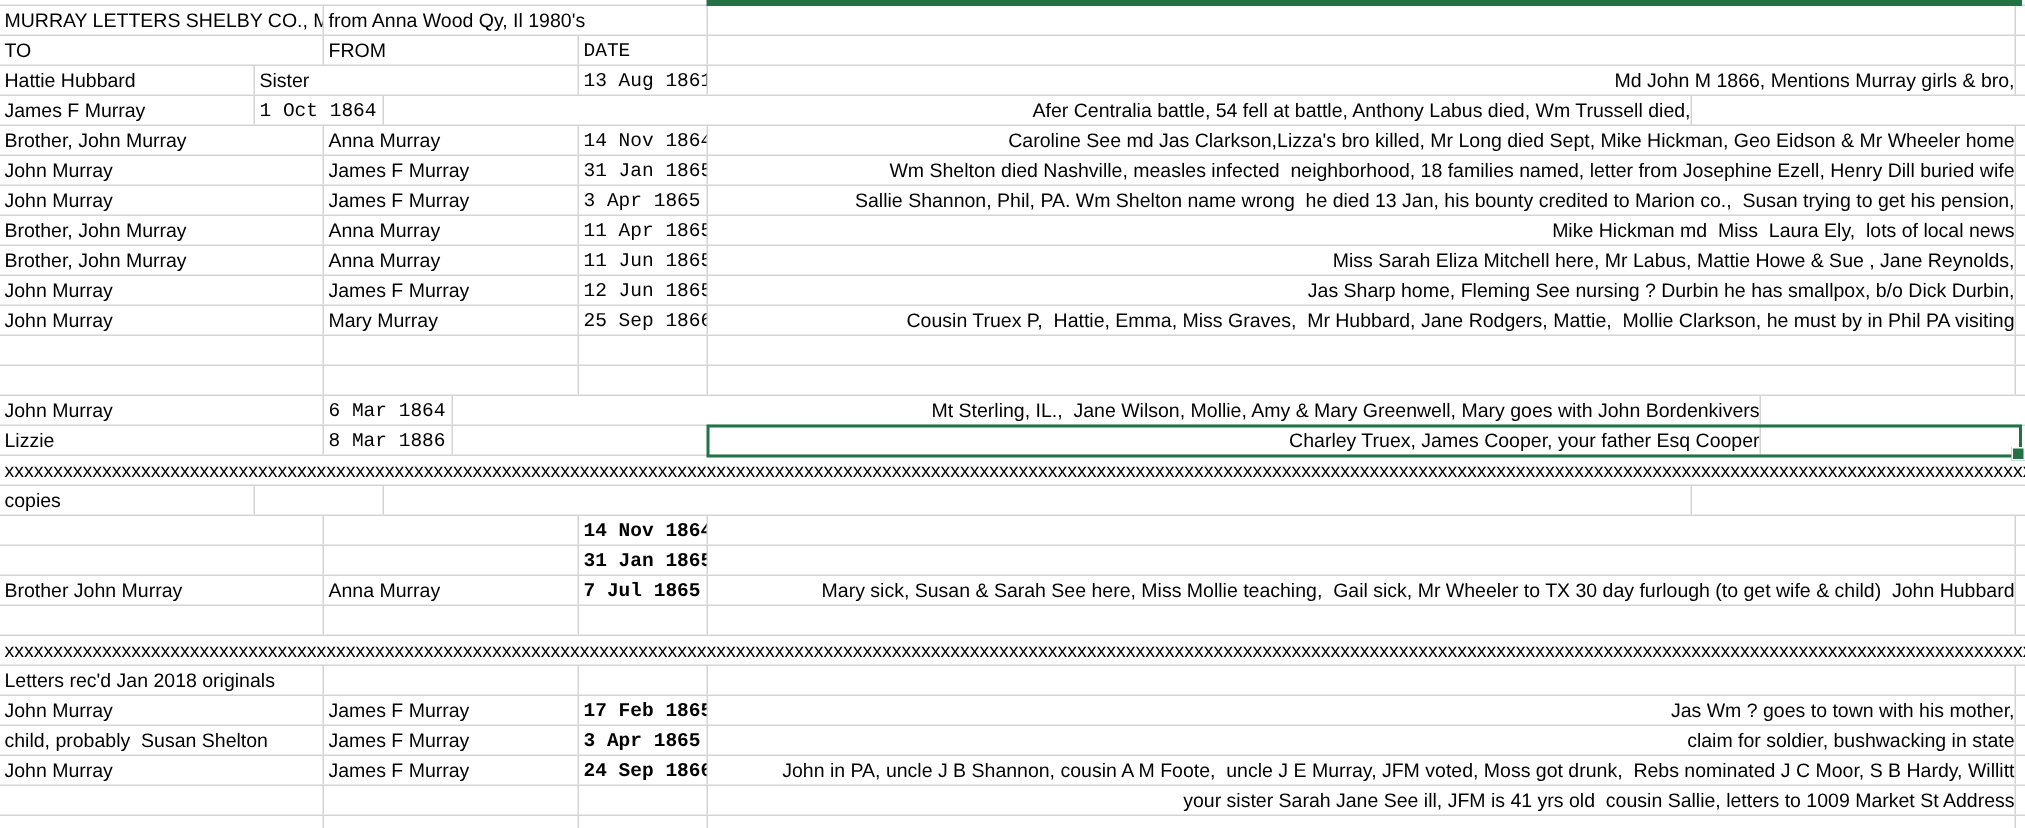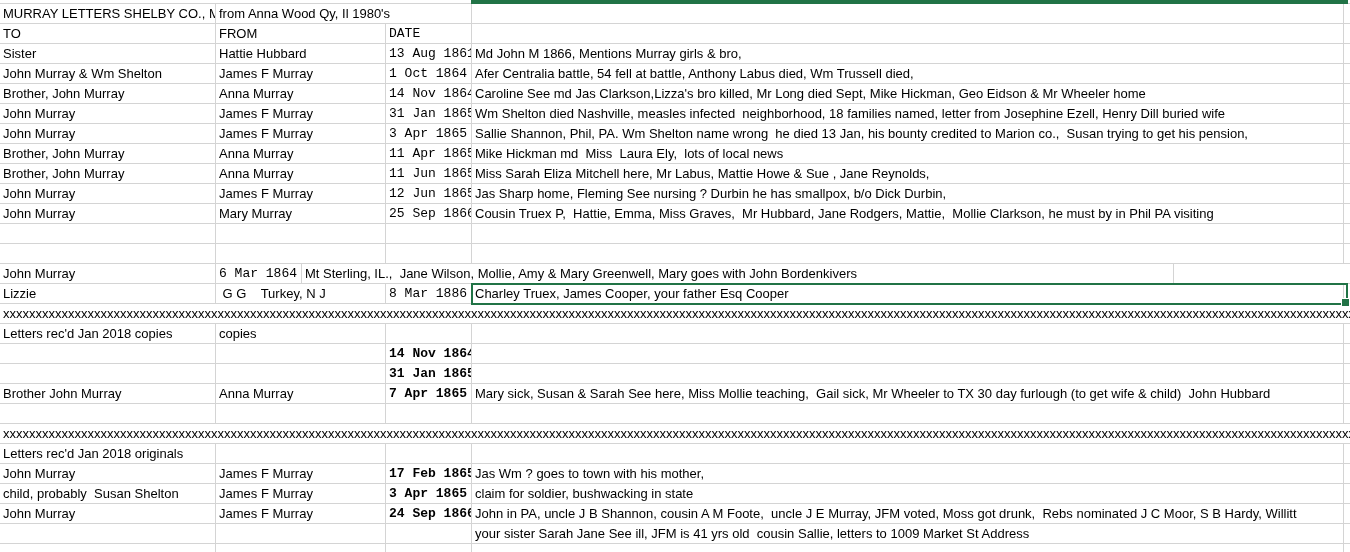--- a/index.html
+++ b/index.html
@@ -14,21 +14,21 @@
   .row{display:flex;height:20px;border-bottom:1px solid var(--grid);box-sizing:border-box;position:relative;}
   .cell{
     box-sizing:border-box;border-right:1px solid var(--grid);
     font-size:13px;line-height:18px;padding:1px 0 0 3px;
     white-space:pre;overflow:hidden;flex:0 0 auto;
   }
   .ca{width:216px;}
   .cb{width:170px;}
   .cc{width:86px;font-family:Liberation Mono, monospace;}
   .cbc{width:256px;}
-  .cd{width:872px;}
+  .cd{width:872px;text-align:right;}
   .ce{width:6px;border-right:none;padding:0;}
   .xcell{width:1350px;border-right:none;}
   .bold{font-weight:bold;}
   .sel-overlay{
     position:absolute;left:471px;top:-1px;width:877px;height:22px;
     border:2px solid var(--sel);box-sizing:border-box;z-index:3;pointer-events:none;
   }
   .fill-handle{
     position:absolute;right:-4px;bottom:-4px;width:7px;height:7px;
     background:var(--sel);border:1px solid #ffffff;box-sizing:content-box;
@@ -49,28 +49,27 @@
       <div class="cell ce"></div>
     </div>
     <div class="row">
       <div class="cell ca">TO</div>
       <div class="cell cb">FROM</div>
       <div class="cell cc">DATE</div>
       <div class="cell cd"></div>
       <div class="cell ce"></div>
     </div>
     <div class="row">
+      <div class="cell cb">Hattie Hubbard</div>
       <div class="cell ca">Sister</div>
-      <div class="cell cb">Hattie Hubbard</div>
       <div class="cell cc">13 Aug 1861</div>
       <div class="cell cd">Md John M 1866, Mentions Murray girls &amp; bro,</div>
       <div class="cell ce"></div>
     </div>
     <div class="row">
-      <div class="cell ca">John Murray &amp; Wm Shelton</div>
       <div class="cell cb">James F Murray</div>
       <div class="cell cc">1 Oct 1864</div>
       <div class="cell cd">Afer Centralia battle, 54 fell at battle, Anthony Labus died, Wm Trussell died,</div>
       <div class="cell ce"></div>
     </div>
     <div class="row">
       <div class="cell ca">Brother, John Murray</div>
       <div class="cell cb">Anna Murray</div>
       <div class="cell cc">14 Nov 1864</div>
       <div class="cell cd">Caroline See md Jas Clarkson,Lizza's bro killed, Mr Long died Sept, Mike Hickman, Geo Eidson &amp; Mr Wheeler home</div>
@@ -133,33 +132,31 @@
       <div class="cell ce"></div>
     </div>
     <div class="row">
       <div class="cell ca">John Murray</div>
       <div class="cell cc">6 Mar 1864</div>
       <div class="cell cd">Mt Sterling, IL.,  Jane Wilson, Mollie, Amy &amp; Mary Greenwell, Mary goes with John Bordenkivers</div>
       <div class="cell ce"></div>
     </div>
     <div class="row">
       <div class="cell ca">Lizzie</div>
-      <div class="cell cb"> G G    Turkey, N J</div>
       <div class="cell cc">8 Mar 1886</div>
       <div class="cell cd">Charley Truex, James Cooper, your father Esq Cooper</div>
       <div class="cell ce"></div>
       <div class="sel-overlay">
         <div class="fill-handle"></div>
       </div>
     </div>
     <div class="row">
       <div class="cell xcell">xxxxxxxxxxxxxxxxxxxxxxxxxxxxxxxxxxxxxxxxxxxxxxxxxxxxxxxxxxxxxxxxxxxxxxxxxxxxxxxxxxxxxxxxxxxxxxxxxxxxxxxxxxxxxxxxxxxxxxxxxxxxxxxxxxxxxxxxxxxxxxxxxxxxxxxxxxxxxxxxxxxxxxxxxxxxxxxxxxxxxxxxxxxxxxxxxxxxxxxxxxxxxxxx</div>
     </div>
     <div class="row">
-      <div class="cell ca">Letters rec'd Jan 2018 copies</div>
       <div class="cell cb">copies</div>
       <div class="cell cc"></div>
       <div class="cell cd"></div>
       <div class="cell ce"></div>
     </div>
     <div class="row">
       <div class="cell ca"></div>
       <div class="cell cb"></div>
       <div class="cell cc bold">14 Nov 1864</div>
       <div class="cell cd"></div>
@@ -168,21 +165,21 @@
     <div class="row">
       <div class="cell ca"></div>
       <div class="cell cb"></div>
       <div class="cell cc bold">31 Jan 1865</div>
       <div class="cell cd"></div>
       <div class="cell ce"></div>
     </div>
     <div class="row">
       <div class="cell ca">Brother John Murray</div>
       <div class="cell cb">Anna Murray</div>
-      <div class="cell cc bold">7 Apr 1865</div>
+      <div class="cell cc bold">7 Jul 1865</div>
       <div class="cell cd">Mary sick, Susan &amp; Sarah See here, Miss Mollie teaching,  Gail sick, Mr Wheeler to TX 30 day furlough (to get wife &amp; child)  John Hubbard</div>
       <div class="cell ce"></div>
     </div>
     <div class="row">
       <div class="cell ca"></div>
       <div class="cell cb"></div>
       <div class="cell cc"></div>
       <div class="cell cd"></div>
       <div class="cell ce"></div>
     </div>

